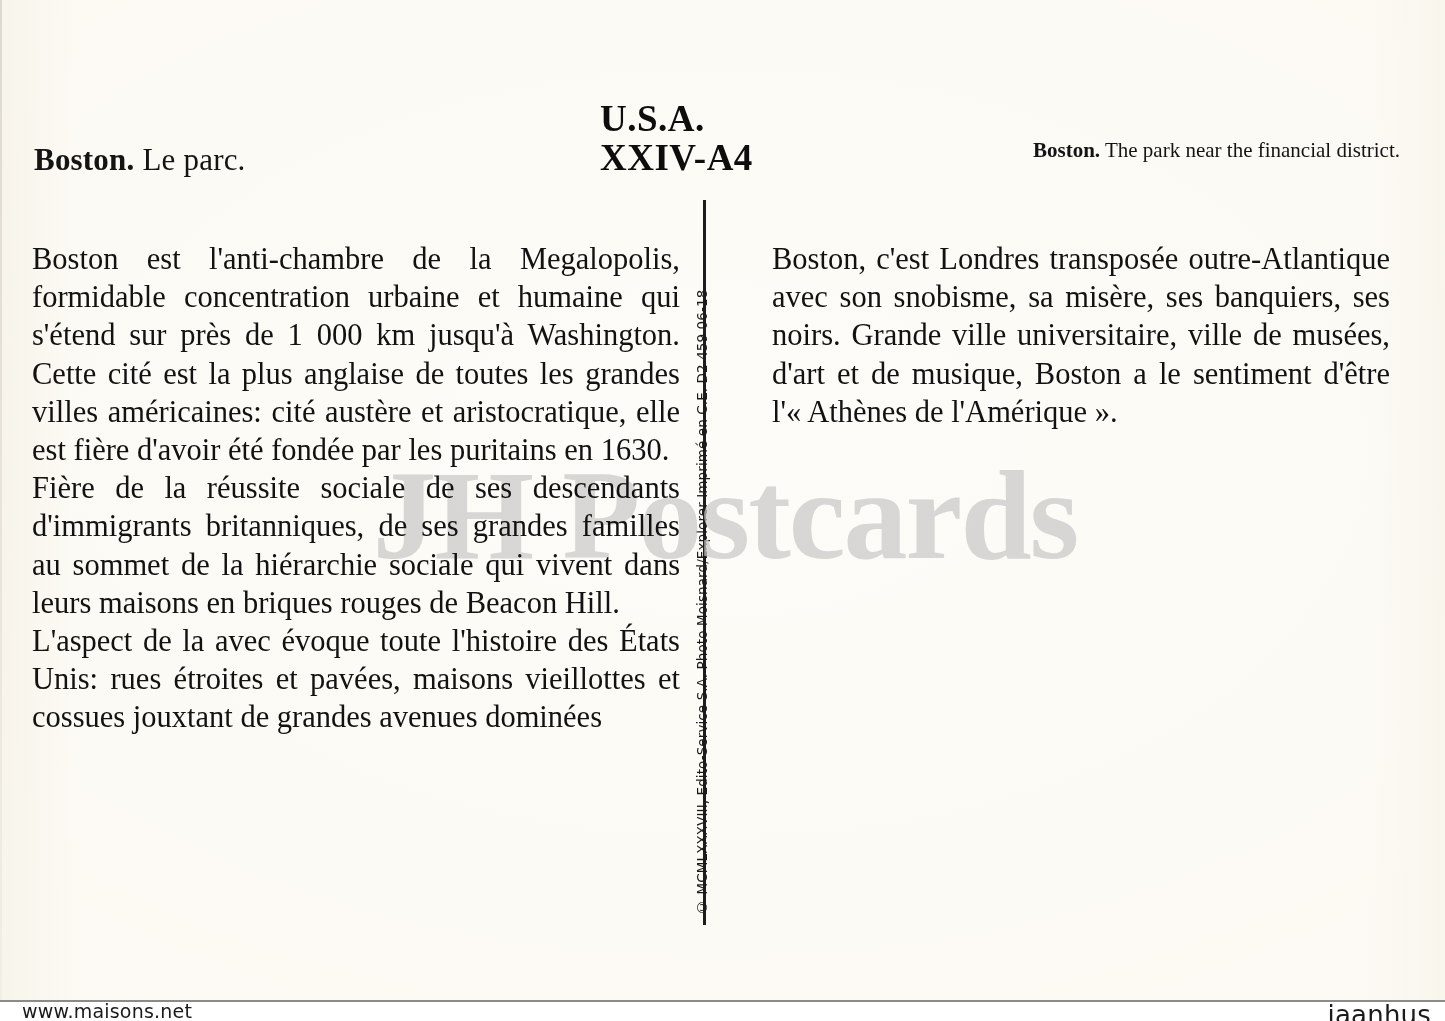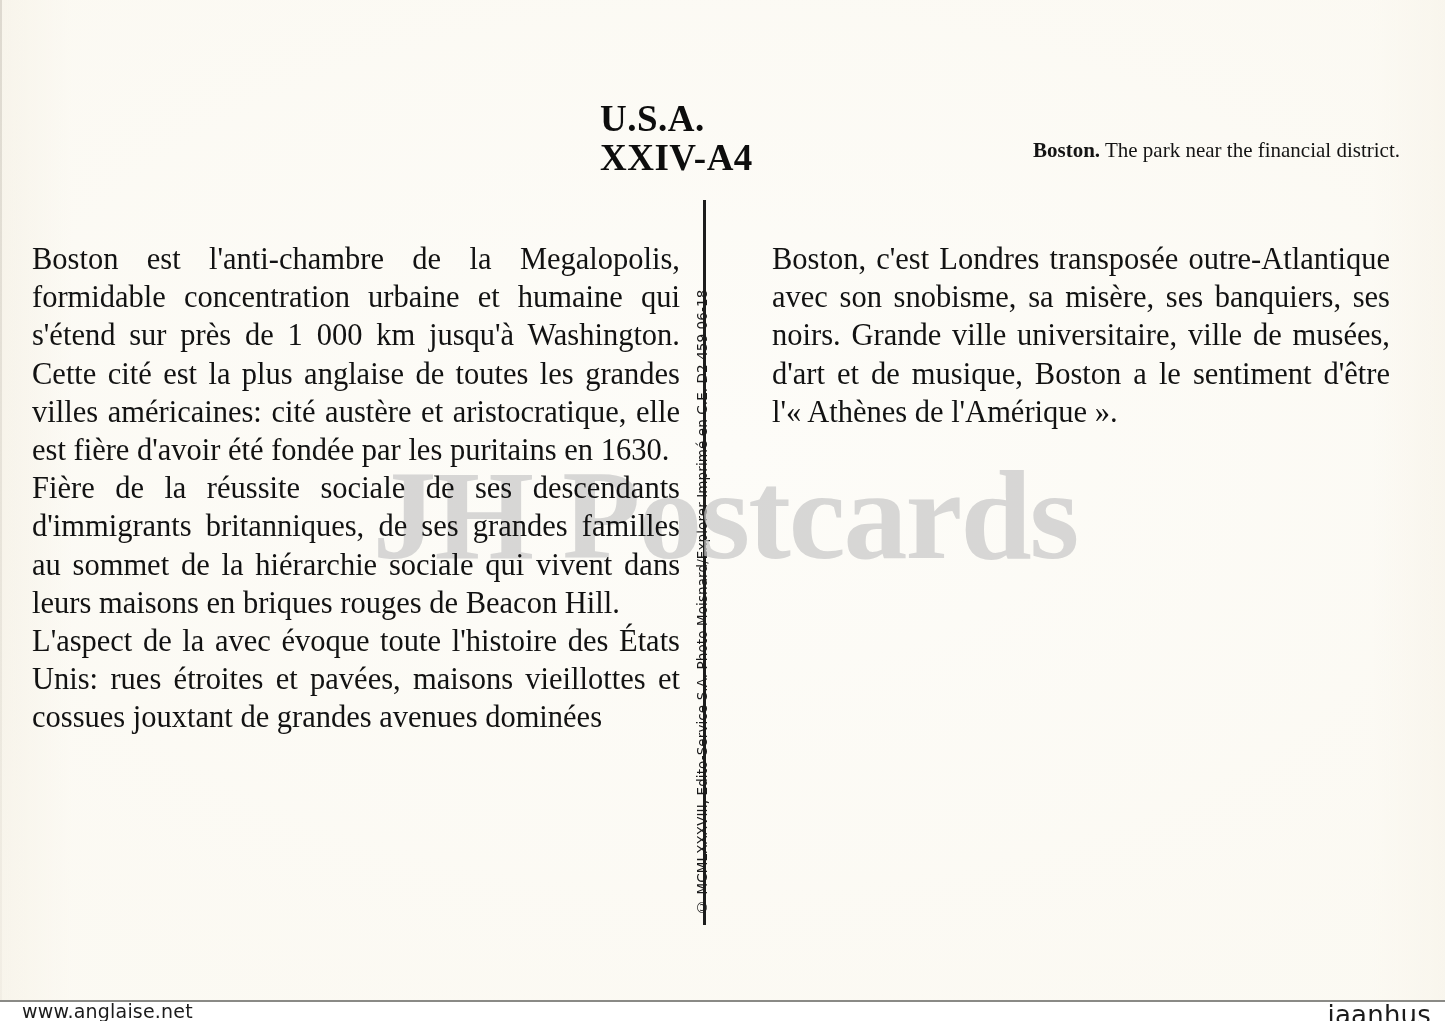--- a/index.html
+++ b/index.html
@@ -202,20 +202,24 @@
 
 <div id="postcard">
 
   <div id="paper-tint"></div>
   <div id="card-left-edge"></div>
 
   <div id="watermark">JH Postcards</div>
 
   <div id="header">
 
+    <div id="title-left">
+      <span class="bold">Boston.</span>
+      <span>Le parc.</span>
+    </div>
 
     <div id="center-code">
       <div class="usa">U.S.A.</div>
       <div class="code">XXIV-A4</div>
     </div>
 
     <div id="title-right">
       <span class="bold">Boston.</span>
       <span>The park near the financial district.</span>
     </div>
@@ -232,14 +236,14 @@
   </div>
 
   <div id="col-right" class="col">
     <p>Boston, c'est Londres transposée outre-Atlantique avec son snobisme, sa misère, ses banquiers, ses noirs. Grande ville universitaire, ville de musées, d'art et de musique, Boston a le sentiment d'être l'« Athènes de l'Amérique ».</p>
   </div>
 
   <div id="card-bottom-edge"></div>
 </div>
 
 <div id="bottom-strip"></div>
-<div id="delcampe">www.anglaise.net</div>
+<div id="delcampe">www.maisons.net</div>
 <div id="jaanhus">jaanhus</div>
 
 </body></html>

